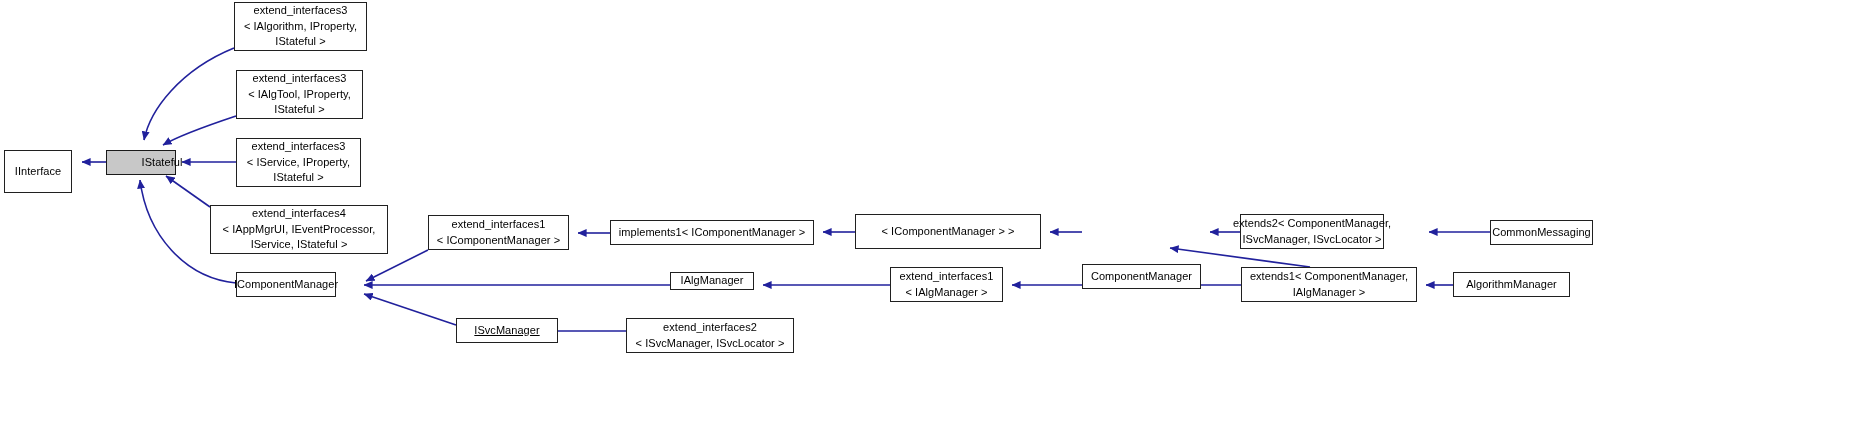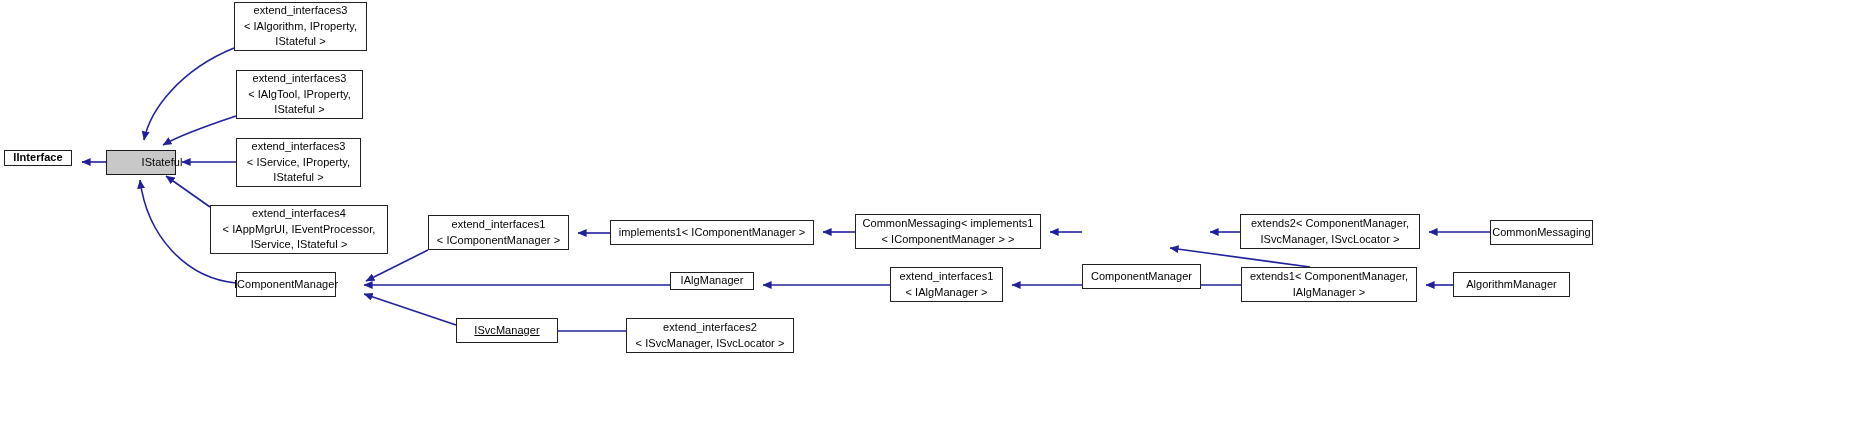--- a/index.html
+++ b/index.html
@@ -93,33 +93,33 @@
     <path d="M 1241,285 L 1012,285" stroke="#21219c" stroke-width="1.6" fill="none" marker-end="url(#arrowhead)"></path>
 
     <path d="M 1310,267 L 1170,248" stroke="#21219c" stroke-width="1.6" fill="none" marker-end="url(#arrowhead)"></path>
 
     <path d="M 1453,285 L 1426,285" stroke="#21219c" stroke-width="1.6" fill="none" marker-end="url(#arrowhead)"></path>
 
     <path d="M 626,331 L 548,331" stroke="#21219c" stroke-width="1.6" fill="none" marker-end="url(#arrowhead)"></path>
   </svg>
 
   <div id="nodes">
-      <div class="node" title="IInterface" style="left: 4px; top: 150px; width: 68px; height: 16px; font-weight: bold;"><span class="ln">IInterface</span></div>
+      <div class="node" title="IInterface" style="left: 4px; top: 150px; width: 68px; height: 43px;"><span class="ln">IInterface</span></div>
       <div class="node current" title="IStateful" style="left: 106px; top: 150px; width: 70px; height: 25px; padding-left: 42px;"><span class="ln">IStateful</span></div>
       <div class="node" title="extend_interfaces3&lt; IAlgorithm, IProperty, IStateful &gt;" style="left: 234px; top: 2px; width: 133px; height: 49px;"><span class="ln">extend_interfaces3</span><span class="ln">&lt; IAlgorithm, IProperty,</span><span class="ln">IStateful &gt;</span></div>
       <div class="node" title="extend_interfaces3&lt; IAlgTool, IProperty, IStateful &gt;" style="left: 236px; top: 70px; width: 127px; height: 49px;"><span class="ln">extend_interfaces3</span><span class="ln">&lt; IAlgTool, IProperty,</span><span class="ln">IStateful &gt;</span></div>
       <div class="node" title="extend_interfaces3&lt; IService, IProperty, IStateful &gt;" style="left: 236px; top: 138px; width: 125px; height: 49px;"><span class="ln">extend_interfaces3</span><span class="ln">&lt; IService, IProperty,</span><span class="ln">IStateful &gt;</span></div>
       <div class="node" title="extend_interfaces4&lt; IAppMgrUI, IEventProcessor, IService, IStateful &gt;" style="left: 210px; top: 205px; width: 178px; height: 49px; text-align: center;"><span class="ln">extend_interfaces4</span><span class="ln">&lt; IAppMgrUI, IEventProcessor,</span><span class="ln">IService, IStateful &gt;</span></div>
       <div class="node" title="IComponentManager" style="left: 236px; top: 272px; width: 100px; height: 25px;"><span class="ln">IComponentManager</span></div>
       <div class="node" title="ISvcManager" style="left: 456px; top: 318px; width: 102px; height: 25px; text-decoration: underline;"><span class="ln">ISvcManager</span></div>
       <div class="node" title="extend_interfaces1&lt; IComponentManager &gt;" style="left: 428px; top: 215px; width: 141px; height: 35px;"><span class="ln">extend_interfaces1</span><span class="ln">&lt; IComponentManager &gt;</span></div>
       <div class="node" title="implements1&lt; IComponentManager &gt;" style="left: 610px; top: 220px; width: 204px; height: 25px;"><span class="ln">implements1&lt; IComponentManager &gt;</span></div>
-      <div class="node" title="CommonMessaging&lt; implements1 &lt; IComponentManager &gt; &gt;" style="left: 855px; top: 214px; width: 186px; height: 35px;"><span class="ln">CommonMessaging&lt; implements1</span><span class="ln">&lt; IComponentManager &gt; &gt;</span></div>
+      <div class="node" title="CommonMessaging&lt; implements1 &lt; IComponentManager &gt; &gt;" style="left: 855px; top: 214px; width: 186px; height: 35px;"><span class="ln">&lt; IComponentManager &gt; &gt;</span></div>
       <div class="node" title="ComponentManager" style="left: 1082px; top: 220px; width: 119px; height: 25px; margin-top: 44px;"><span class="ln">ComponentManager</span></div>
-      <div class="node" title="extends2&lt; ComponentManager, ISvcManager, ISvcLocator &gt;" style="left: 1240px; top: 214px; width: 180px; height: 35px;"><span class="ln">extends2&lt; ComponentManager,</span><span class="ln">ISvcManager, ISvcLocator &gt;</span></div>
+      <div class="node" title="extends2&lt; ComponentManager, ISvcManager, ISvcLocator &gt;" style="left: 1240px; top: 214px; width: 144px; height: 35px;"><span class="ln">extends2&lt; ComponentManager,</span><span class="ln">ISvcManager, ISvcLocator &gt;</span></div>
       <div class="node" title="ServiceManager" style="left: 1490px; top: 220px; width: 103px; height: 25px;"><span class="ln">CommonMessaging</span></div>
       <div class="node" title="IAlgManager" style="left: 670px; top: 272px; width: 84px; height: 18px;"><span class="ln">IAlgManager</span></div>
       <div class="node" title="extend_interfaces1&lt; IAlgManager &gt;" style="left: 890px; top: 267px; width: 113px; height: 35px;"><span class="ln">extend_interfaces1</span><span class="ln">&lt; IAlgManager &gt;</span></div>
       <div class="node" title="extends1&lt; ComponentManager, IAlgManager &gt;" style="left: 1241px; top: 267px; width: 176px; height: 35px;"><span class="ln">extends1&lt; ComponentManager,</span><span class="ln">IAlgManager &gt;</span></div>
       <div class="node" title="AlgorithmManager" style="left: 1453px; top: 272px; width: 117px; height: 25px;"><span class="ln">AlgorithmManager</span></div>
       <div class="node" title="extend_interfaces2&lt; ISvcManager, ISvcLocator &gt;" style="left: 626px; top: 318px; width: 168px; height: 35px;"><span class="ln">extend_interfaces2</span><span class="ln">&lt; ISvcManager, ISvcLocator &gt;</span></div>
     </div>
 </div>
 
 </body></html>

